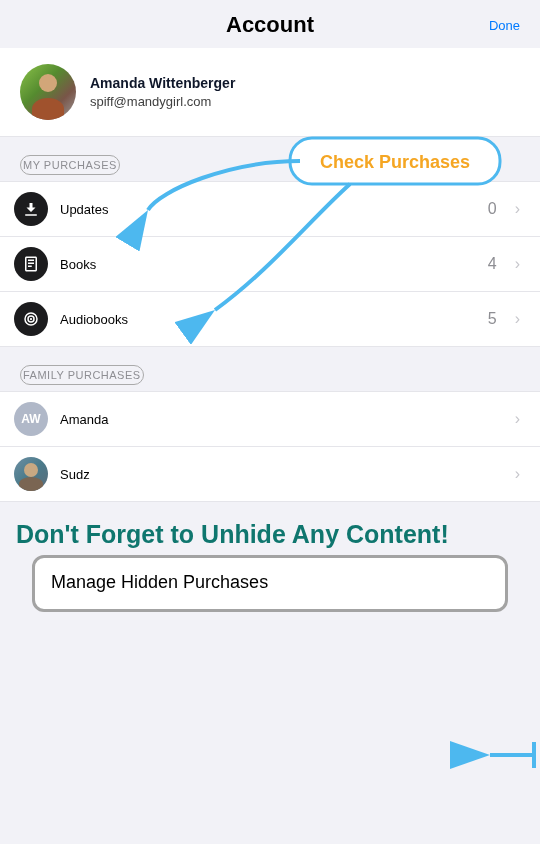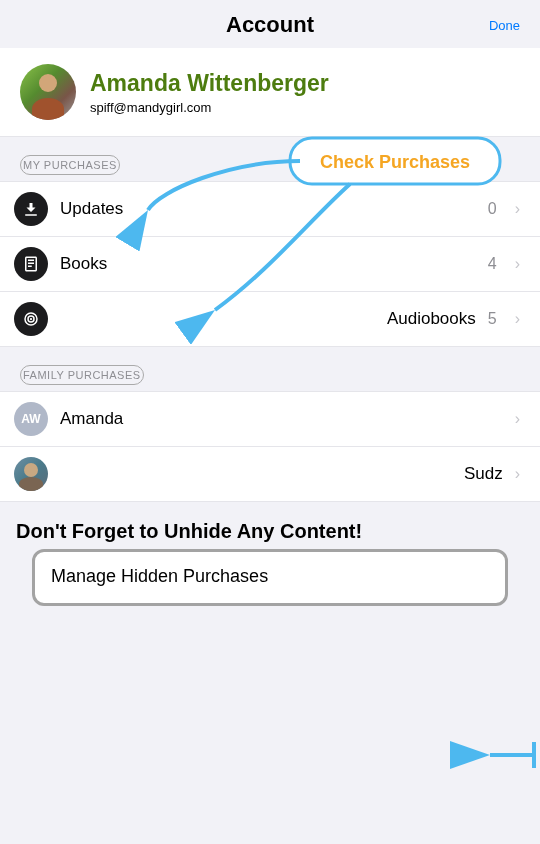--- a/index.html
+++ b/index.html
@@ -78,27 +78,27 @@
       background: #d2a679;
       border-radius: 50%;
       z-index: 1;
     }
     .profile-info {
       display: flex;
       flex-direction: column;
       gap: 3px;
     }
     .profile-name {
-      font-size: 23px;
+      font-size: 14px;
       font-weight: 600;
-      color: #4d7c0f;
+      color: #0f172a;
     }
     .profile-email {
       font-size: 13px;
-      color: #000000;
+      color: #404040;
     }
 
     
     .section-header {
       background: #f2f2f7;
       padding: 8px 20px 4px;
       font-size: 12px;
       font-weight: 500;
       color: #8e8e93;
       letter-spacing: 0.3px;
@@ -125,37 +125,36 @@
     .list-row {
       display: flex;
       align-items: center;
       padding: 10px 20px 10px 14px;
       border-bottom: 1px solid #e5e5ea;
       background: #fff;
       gap: 12px;
     }
     .list-row:last-child {
       border-bottom: none;
-      text-align: right;
     }
     .row-icon {
       width: 34px;
       height: 34px;
       border-radius: 50%;
       background: #1c1c1e;
       display: flex;
       align-items: center;
       justify-content: center;
       flex-shrink: 0;
       color: #fff;
       font-size: 16px;
     }
     .row-label {
       flex: 1;
-      font-size: 17px;
+      font-size: 13px;
       color: #000;
     }
     .row-count {
       font-size: 16px;
       color: #8e8e93;
       margin-right: 6px;
     }
     .chevron {
       color: #c7c7cc;
       font-size: 16px;
@@ -214,23 +213,23 @@
 
     
     .section-gap {
       height: 8px;
       background: #f2f2f7;
     }
 
     
     .dont-forget {
       padding: 10px 16px 6px;
-      font-size: 20px;
+      font-size: 25px;
       font-weight: 800;
-      color: #000000;
+      color: #0f766e;
       background: #f2f2f7;
     }
 
     
     .manage-box {
       margin: 0 16px 12px;
       background: #fff;
       border: 3px solid #a3a3a3;
       border-radius: 12px;
       padding: 14px 16px 10px;

